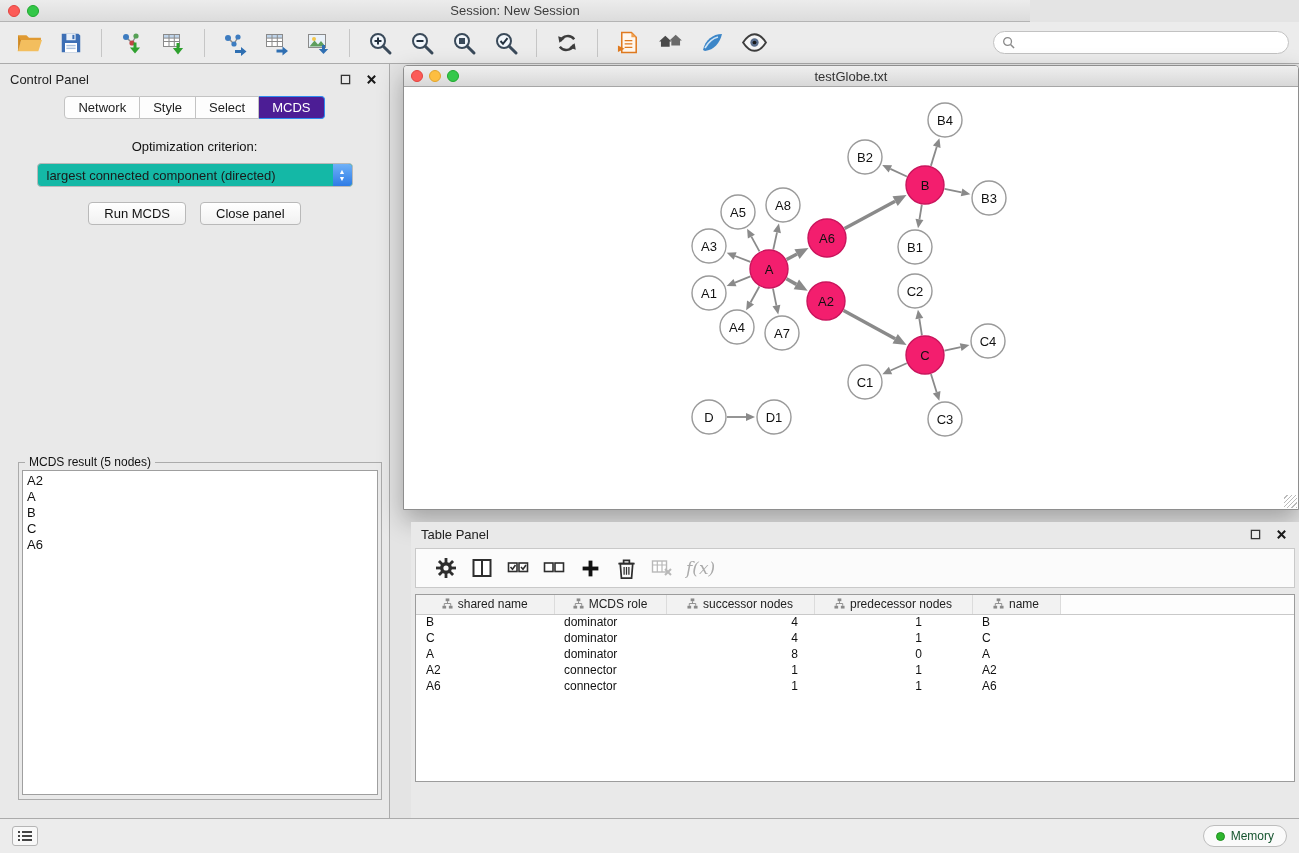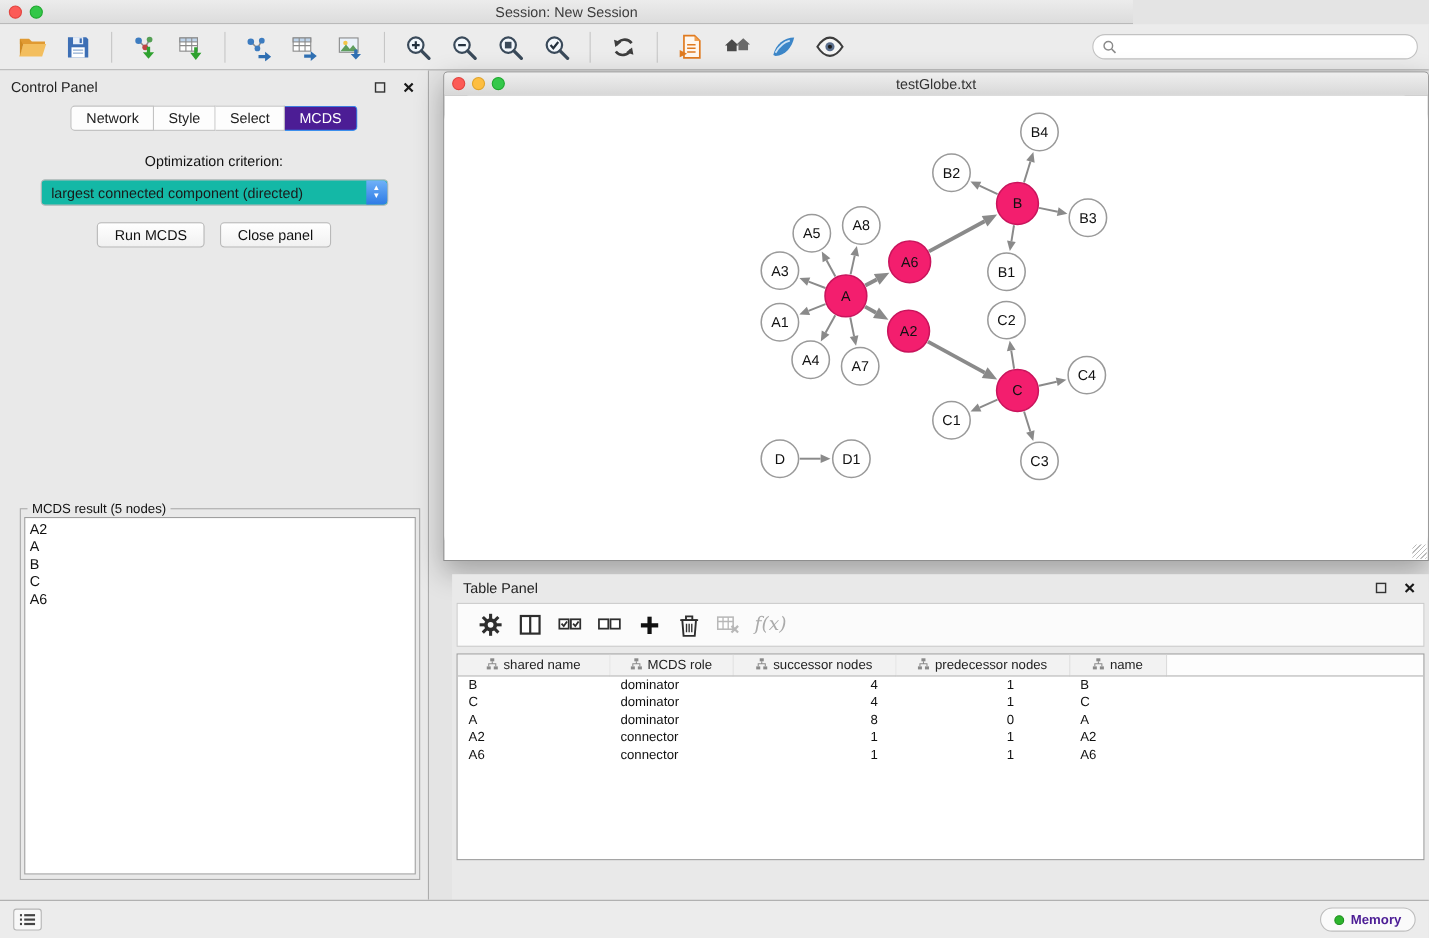--- a/index.html
+++ b/index.html
@@ -55,21 +55,21 @@
   .net-window { position:absolute; left:403px; top:65px; width:896px; height:445px;
     background:#FFFFFF; border:1px solid #8E8E8E; border-radius:4px 4px 0 0; box-shadow:0 10px 26px rgba(0,0,0,0.3); }
   .net-titlebar { height:21px; background:linear-gradient(#EFEFEF,#D8D8D8); border-bottom:1px solid #A6A6A6;
     display:flex; align-items:center; justify-content:center; border-radius:3px 3px 0 0; position:relative;text-align:center; }
   .net-traffic { position:absolute; left:7px; top:4px; display:flex; gap:6px; }
   .net-light { width:12px; height:12px; border-radius:50%; }
   .nl-red { background:#FC5B57; border:1px solid #E2443F; }
   .nl-yellow { background:#FDBE41; border:1px solid #E0A42C; }
   .nl-green { background:#34C84A; border:1px solid #1FA82F; }
   .net-title { font-size:13px; color:#333; }
-  .net-canvas { position:absolute; left:0; top:21px; right:0; bottom:0; overflow:hidden; background:#fff;border-radius:22px; }
+  .net-canvas { position:absolute; left:0; top:21px; right:0; bottom:0; overflow:hidden; background:#fff; }
   .net-canvas svg { display:block; }
   .net-resize { position:absolute; right:1px; bottom:1px; width:13px; height:13px;
     background:repeating-linear-gradient(135deg,#fff 0 2px,#BBB 2px 3px); }
 
   
   .table-panel { position:absolute; left:411px; top:522px; width:888px; height:296px; background:#E9E9E9; }
   .tp-header { height:24px; display:flex; align-items:center; padding:0 10px; }
   .tp-header-title { flex:1; font-size:13px; color:#222; }
   .tp-toolbar { margin:2px 4px 0; height:40px; background:#FBFBFB; border:1px solid #C9C9C9;
     display:flex; align-items:center; padding:0 14px; gap:4px; }
@@ -89,21 +89,21 @@
   .tp-tab:first-child { border-radius:3px 0 0 3px; margin-left:0; }
   .tp-tab:last-child { border-radius:0 3px 3px 0; }
   .tp-tab.active { background:#3B99FC; color:#fff; border-color:#2E8BF0; }
 
   
   .status-bar { position:absolute; left:0; bottom:0; width:1299px; height:35px; background:#ECECEC;
     border-top:1px solid #ABABAB; display:flex; align-items:center; padding:0 12px; }
   .sb-menu-btn { width:26px; height:20px; border:1px solid #B5B5B5; border-radius:3px; background:#F8F8F8;
     display:flex; align-items:center; justify-content:center; cursor:default; }
   .memory-btn { margin-left:auto; display:flex; align-items:center; gap:6px; border:1px solid #BDBDBD;
-    border-radius:11px; background:#FAFAFA; height:22px; padding:0 12px; font-size:12px; color:#4c1d95; cursor:default;font-weight:bold; }
+    border-radius:11px; background:#FAFAFA; height:22px; padding:0 12px; font-size:12px; color:#14532d; cursor:default; }
   .memory-dot { width:9px; height:9px; border-radius:50%; background:#2DB52D; border:1px solid #1E8F1E; }
 </style>
 </head>
 <body>
 
 <div class="titlebar">
   <div class="traffic">
     <div class="light red"></div>
     <div class="light green"></div>
   </div>

